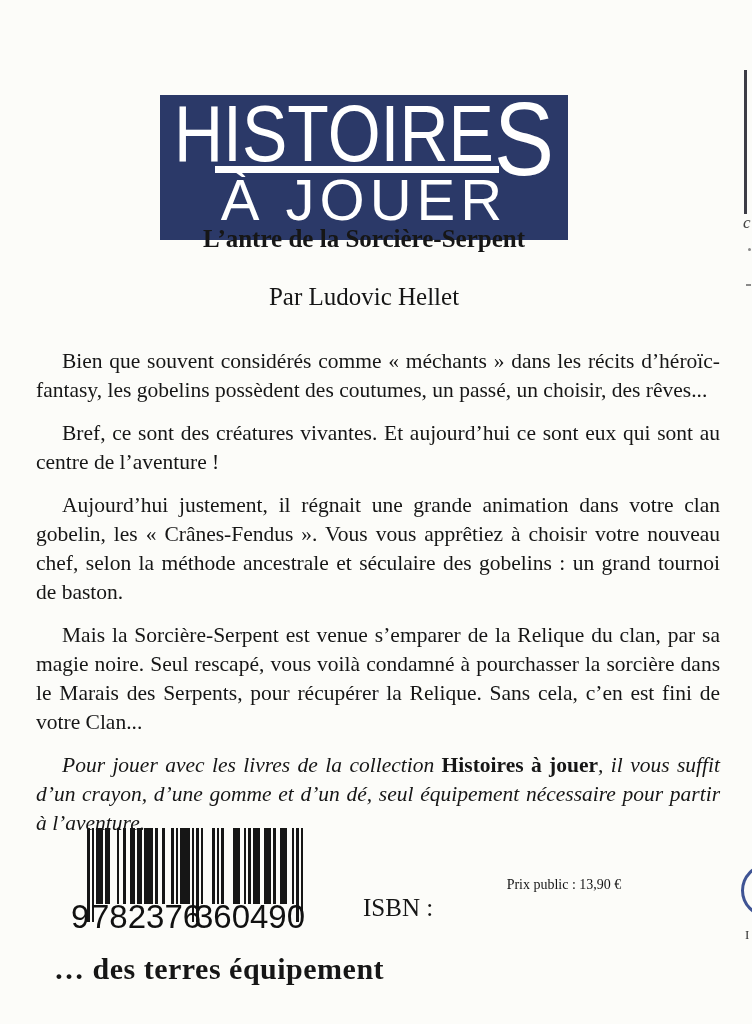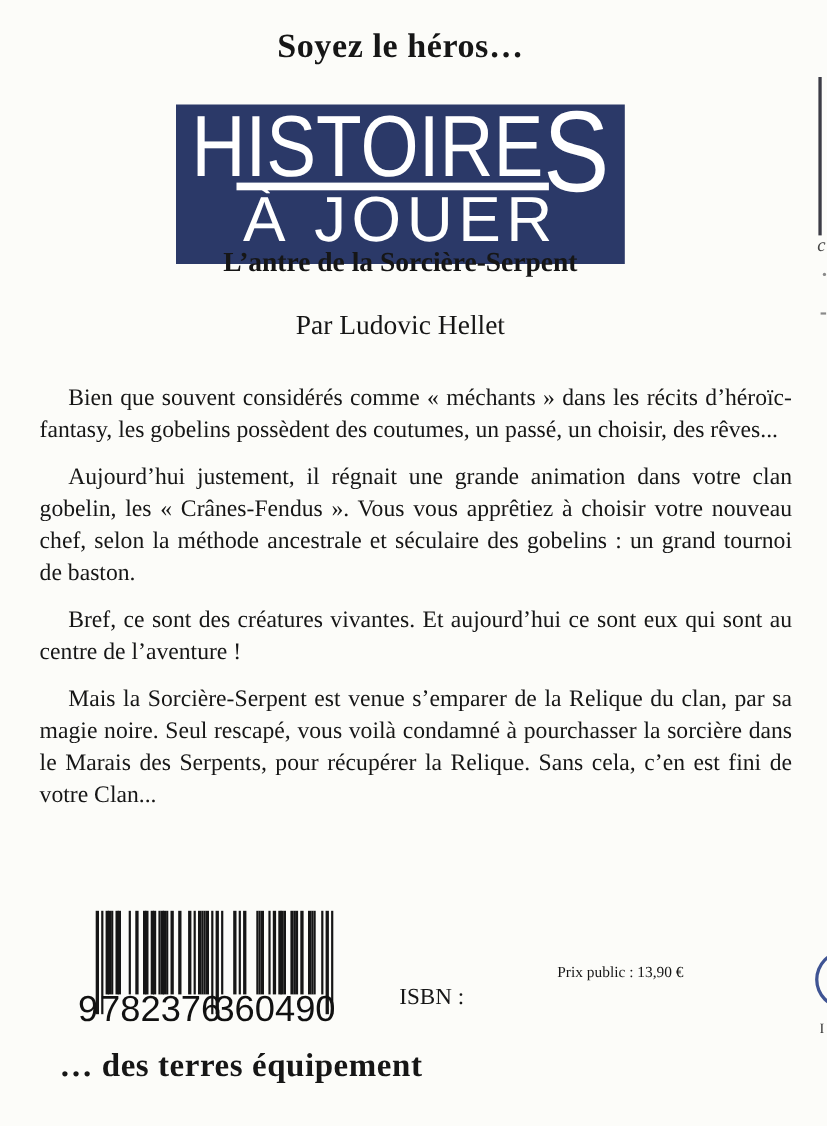--- a/index.html
+++ b/index.html
@@ -41,21 +41,21 @@
   .barcode{position:absolute;left:87px;top:828px;width:216px;height:114px;}
   .bc-bar{position:absolute;top:0;width:2.5px;height:76px;background:#161616;}
   .bc-guard{height:94px;}
   .bc-digit{
     position:absolute;top:72px;font-family:"Liberation Sans",sans-serif;
     font-size:33px;line-height:34px;color:#111;
   }
   .bc-d9{left:-16px;}
   .bc-g1{left:4px;width:122px;text-align:left;}
   .bc-g2{left:102px;width:122px;text-align:center;}
-  .isbn-label{position:absolute;left:363px;top:894px;font-size:21px;}
+  .isbn-label{position:absolute;left:363px;top:894px;font-size:25px;}
   .price-block{
     position:absolute;left:414px;top:869px;width:300px;text-align:center;
     font-size:14px;line-height:31px;
   }
   .footer-line{
     position:absolute;left:54px;top:952px;font-size:30px;font-weight:bold;
     letter-spacing:.5px;
   }
   
   .edge-line{position:absolute;left:744px;top:70px;width:3px;height:144px;background:#3c3c46;}
@@ -66,38 +66,38 @@
     position:absolute;left:741px;top:864px;width:46px;height:47px;
     border:3px solid #3f5494;border-radius:50%;background:transparent;
   }
   .edge-frag-i{position:absolute;left:745px;top:927px;font-size:13px;color:#333;}
 </style>
 </head>
 <body>
 
 <div class="page">
 
-  <div class="tagline">Soyez le héros…</div>
 
   <div class="logo-box" style="background: rgb(43, 57, 104); margin-top: 28px;">
     <div class="logo-line1"><span>HISTOIRE</span><span class="logo-s">S</span>
     </div>
     <div class="logo-underline" style="background: rgb(255, 255, 255);"></div>
     <div class="logo-line2">À JOUER</div>
   </div>
 
   <div class="book-title">L’antre de la Sorcière-Serpent</div>
 
   <div class="author">Par Ludovic Hellet</div>
 
   <div class="body-text">
     <p>Bien que souvent considérés comme « méchants » dans les récits d’héroïc-fantasy, les gobelins possèdent des coutumes, un passé, un choisir, des rêves...</p>
+    <p>Bref, ce sont des créatures vivantes. Et aujourd’hui ce sont eux qui sont au centre de l’aventure !</p>
     <p>Aujourd’hui justement, il régnait une grande animation dans votre clan gobelin, les « Crânes-Fendus ». Vous vous apprêtiez à choisir votre nouveau chef, selon la méthode ancestrale et séculaire des gobelins : un grand tournoi de baston.</p>
-    <p>Bref, ce sont des créatures vivantes. Et aujourd’hui ce sont eux qui sont au centre de l’aventure !</p>
     <p>Mais la Sorcière-Serpent est venue s’emparer de la Relique du clan, par sa magie noire. Seul rescapé, vous voilà condamné à pourchasser la sorcière dans le Marais des Serpents, pour récupérer la Relique. Sans cela, c’en est fini de votre Clan...</p>
+    <p class="play-note"><span>Pour jouer avec les livres de la collection </span><b>Histoires à jouer</b><span>, il vous suffit d’un crayon, d’une gomme et d’un dé, seul équipement nécessaire pour partir à l’aventure.</span></p>
   </div>
 
   <div class="barcode">
     <div>
         <div class="bc-bar bc-guard" style="left: 0px;"></div>
         <div class="bc-bar bc-guard" style="left: 4.548px;"></div>
         <div class="bc-bar" style="left: 9.096px;"></div>
         <div class="bc-bar" style="left: 11.37px;"></div>
         <div class="bc-bar" style="left: 13.644px;"></div>
         <div class="bc-bar" style="left: 18.192px;"></div>

